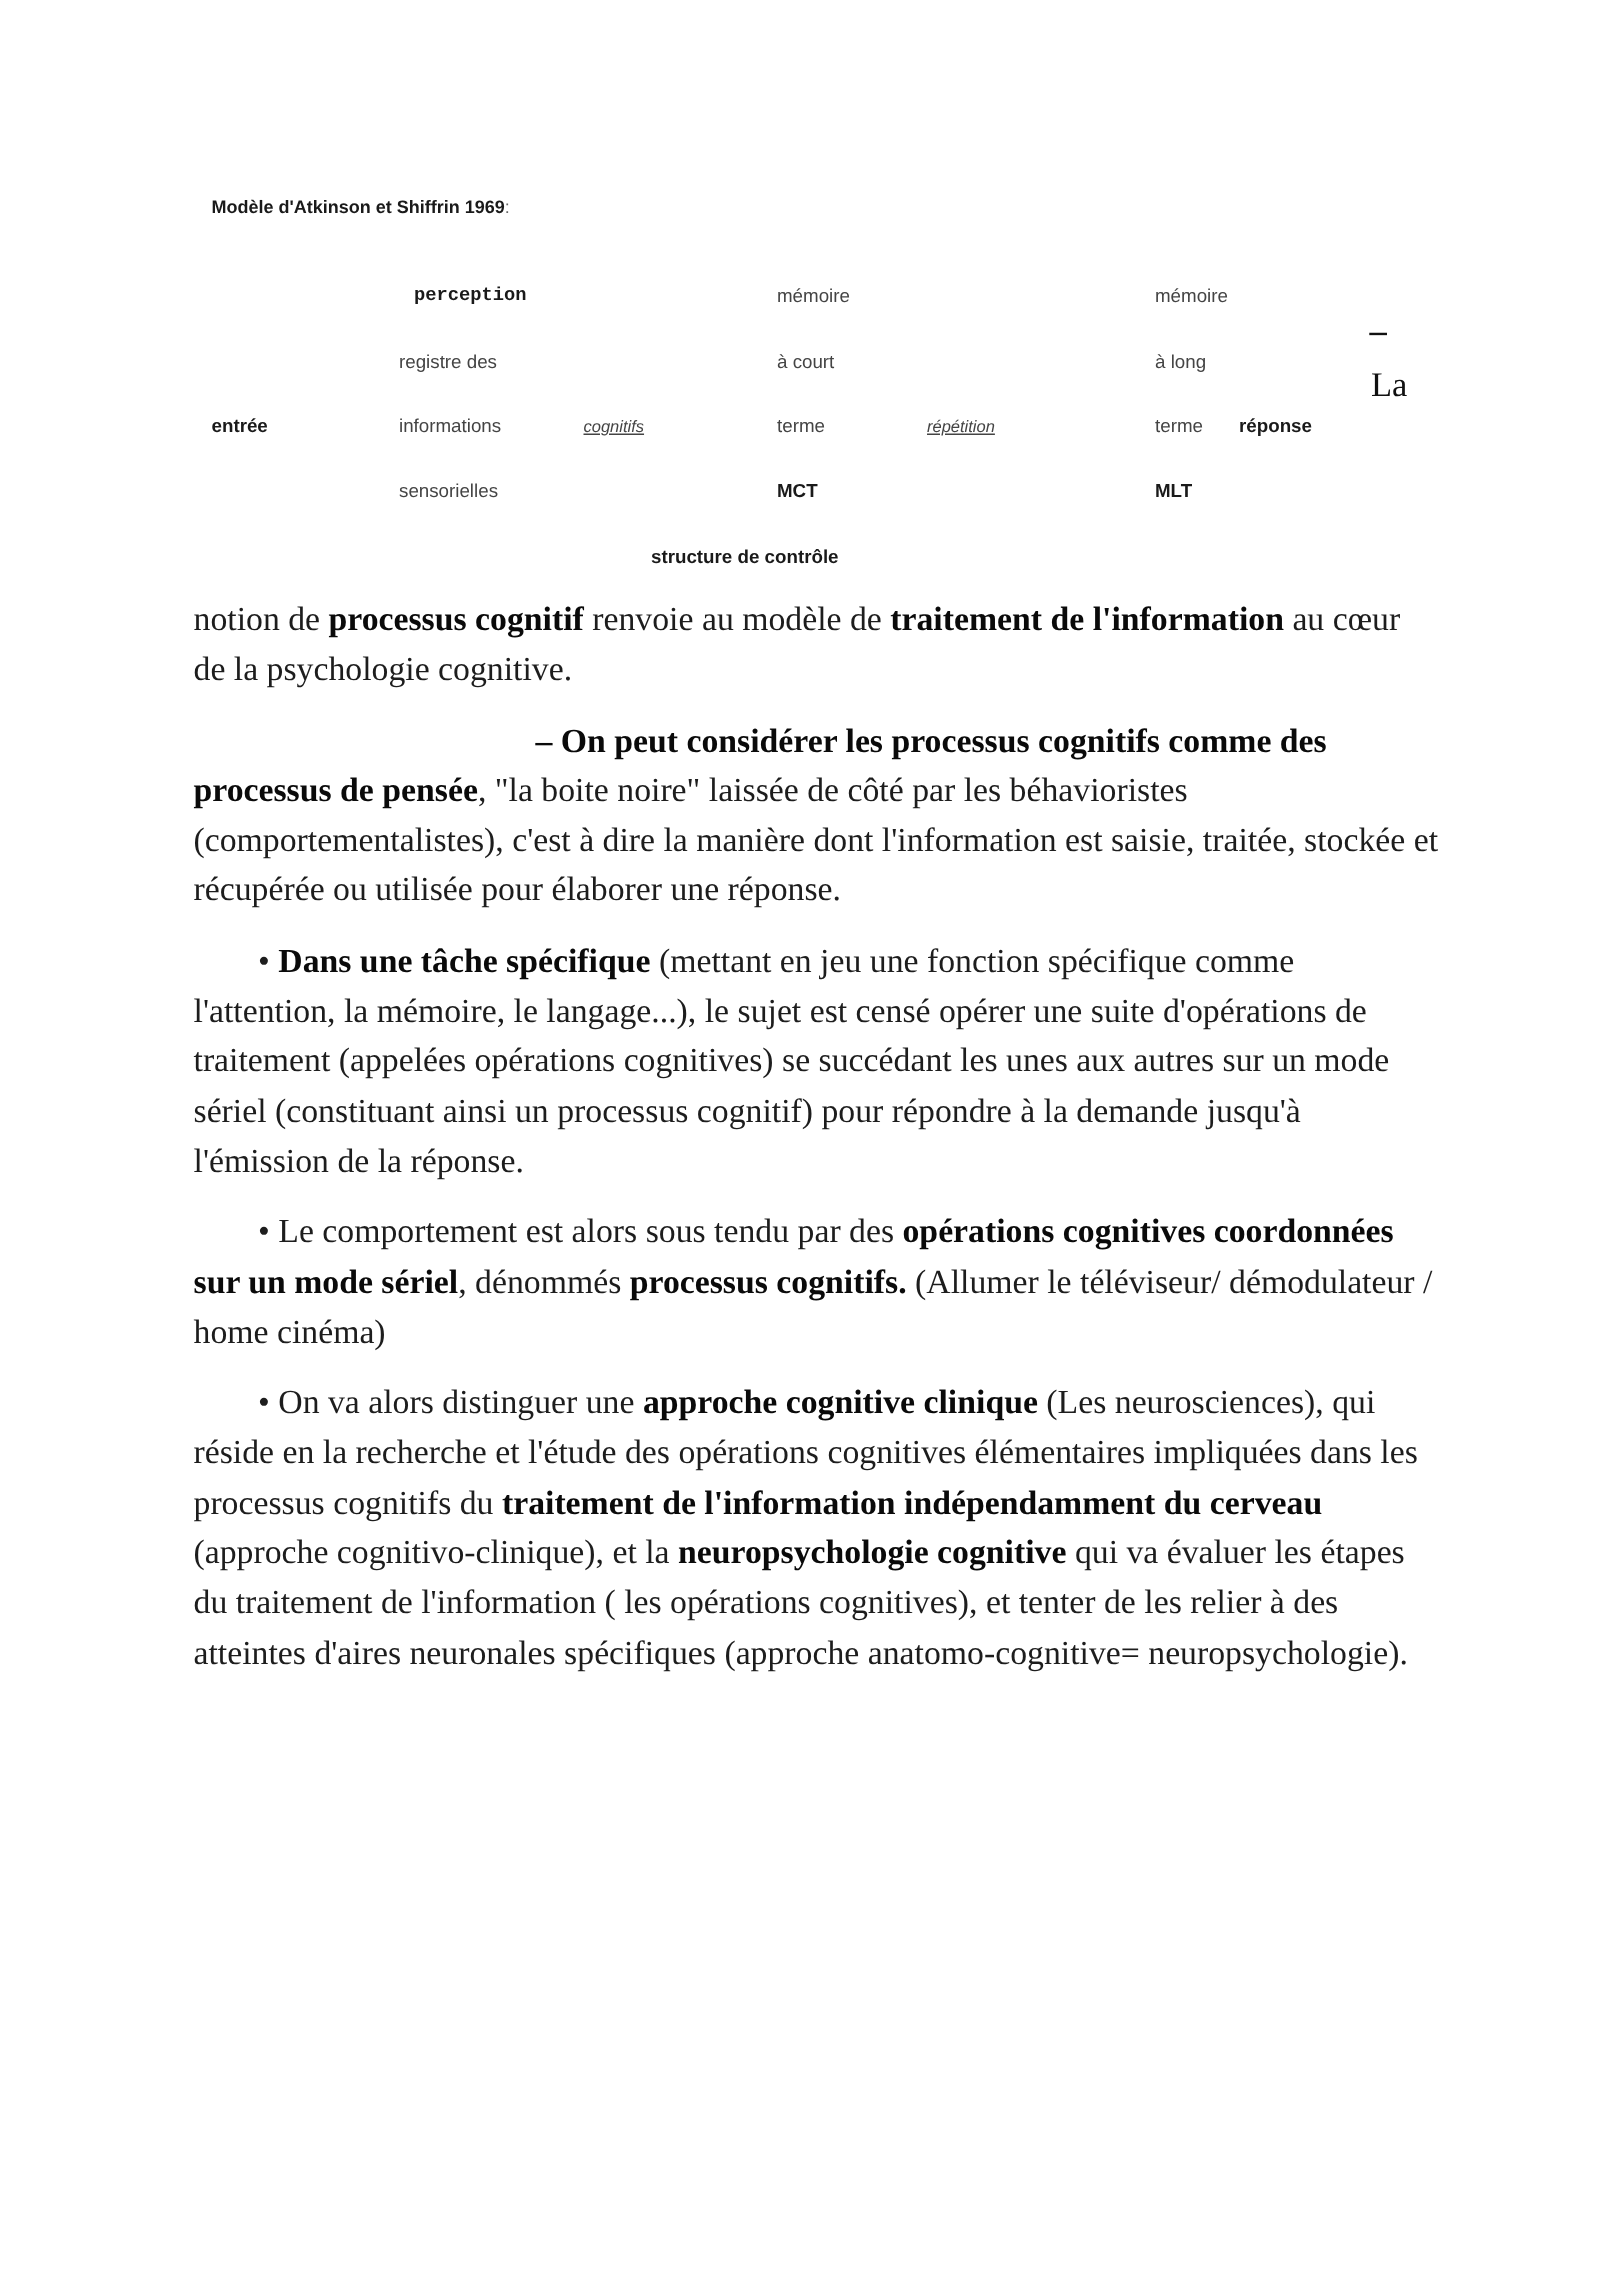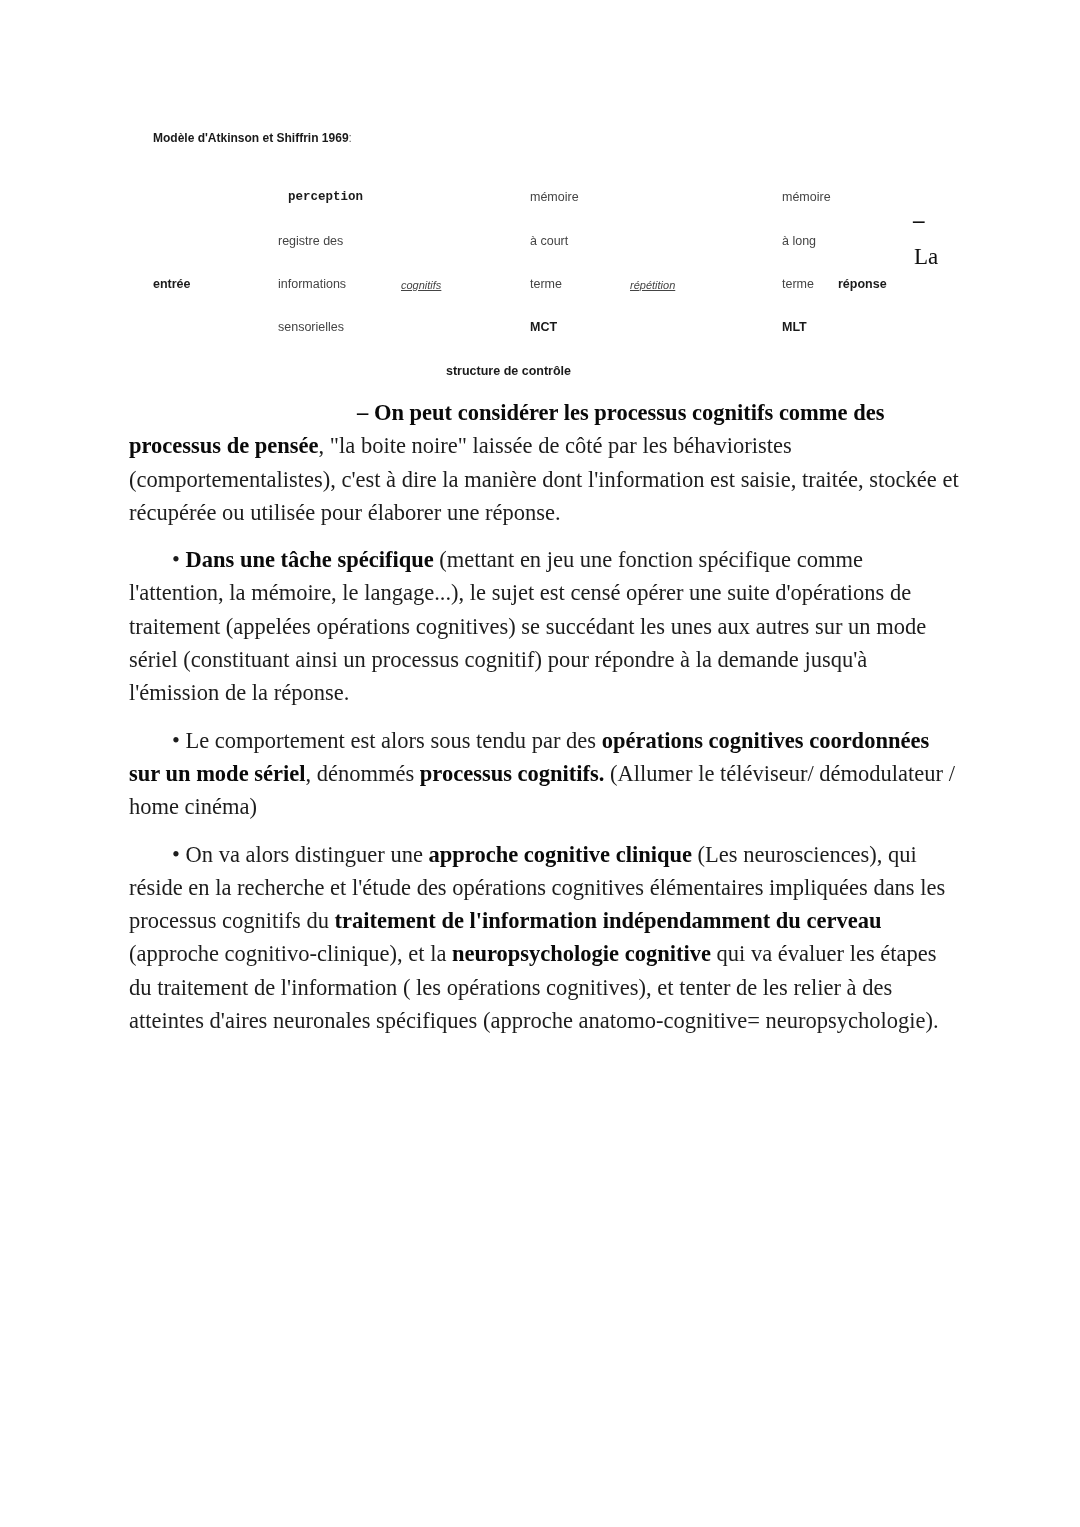--- a/index.html
+++ b/index.html
@@ -1,18 +1,18 @@
 <!DOCTYPE html>
 <html><head>
 <meta charset="utf-8">
 <style>
   html, body { margin: 0; padding: 0; background: #ffffff; }
   body { width: 1080px; height: 1527px; position: relative; overflow: hidden; color: #111111; }
 
-  .diagram { position: absolute; left: 0; top: 0; width: 884px; height: 390px; font-family: "Liberation Sans", sans-serif; margin-left: 12px; }
+  .diagram { position: absolute; left: 0; top: 0; width: 884px; height: 390px; font-family: "Liberation Sans", sans-serif; }
   .d-title { position: absolute; left: 141px; top: 131px; font-size: 12px; font-weight: bold; color: #1a1a1a; }
   .d-title .colon { font-weight: normal; color: #666; }
   .cell { position: absolute; font-size: 12.5px; color: #444444; white-space: nowrap; }
   .cell.b { font-weight: bold; color: #1a1a1a; }
   .cell.u { font-style: italic; text-decoration: underline; font-size: 11px; color: #444; }
 
   .frag { position: absolute; font-family: "Liberation Serif", serif; font-size: 23px; color: #111; }
 
   .body-text { position: absolute; left: 129px; top: 396px; width: 830px; font-family: "Liberation Serif", serif; font-size: 22.5px; line-height: 33.3px; color: #1d1d1d; }
   .body-text p { margin: 0 0 14px 0; }
@@ -48,20 +48,21 @@
 
   <div class="cell b" style="left:826px; top:277px;">réponse</div>
 
   <div class="cell b" style="left:434px; top:364px;">structure de contrôle</div>
 </div>
 
 <div class="frag" style="left:913px; top:208px; font-weight:bold;">–</div>
 <div class="frag" style="left:914px; top:244px;text-align:right;">La</div>
 
 <div class="body-text">
+  <p><span>notion de </span><b>processus cognitif</b><span> renvoie au modèle de </span><b>traitement de l'information</b><span> au cœur de la psychologie cognitive.</span></p>
 
   <p class="indent-big" style="padding-left:0; text-indent:228px;"><b>– On peut considérer les processus cognitifs comme des processus de pensée</b><span>, "la boite noire" laissée de côté par les béhavioristes (comportementalistes), c'est à dire la manière dont l'information est saisie, traitée, stockée et récupérée ou utilisée pour élaborer une réponse.</span></p>
 
   <p style="text-indent:43px;"><span>• </span><b>Dans une tâche spécifique</b><span> (mettant en jeu une fonction spécifique comme l'attention, la mémoire, le langage...), le sujet est censé opérer une suite d'opérations de traitement (appelées opérations cognitives) se succédant les unes aux autres sur un mode sériel (constituant ainsi un processus cognitif) pour répondre à la demande jusqu'à l'émission de la réponse.</span></p>
 
   <p style="text-indent:43px;"><span>• </span><span>Le comportement est alors sous tendu par des </span><b>opérations cognitives coordonnées sur un mode sériel</b><span>, dénommés </span><b>processus cognitifs.</b><span> (Allumer le téléviseur/ démodulateur / home cinéma)</span></p>
 
   <p style="text-indent:43px;"><span>• </span><span>On va alors distinguer une </span><b>approche cognitive clinique</b><span> (Les neurosciences), qui réside en la recherche et l'étude des opérations cognitives élémentaires impliquées dans les processus cognitifs du </span><b>traitement de l'information indépendamment du cerveau</b><span> (approche cognitivo-clinique), et la </span><b>neuropsychologie cognitive</b><span> qui va évaluer les étapes du traitement de l'information ( les opérations cognitives), et tenter de les relier à des atteintes d'aires neuronales spécifiques (approche anatomo-cognitive= neuropsychologie).</span></p>
 </div>
 

